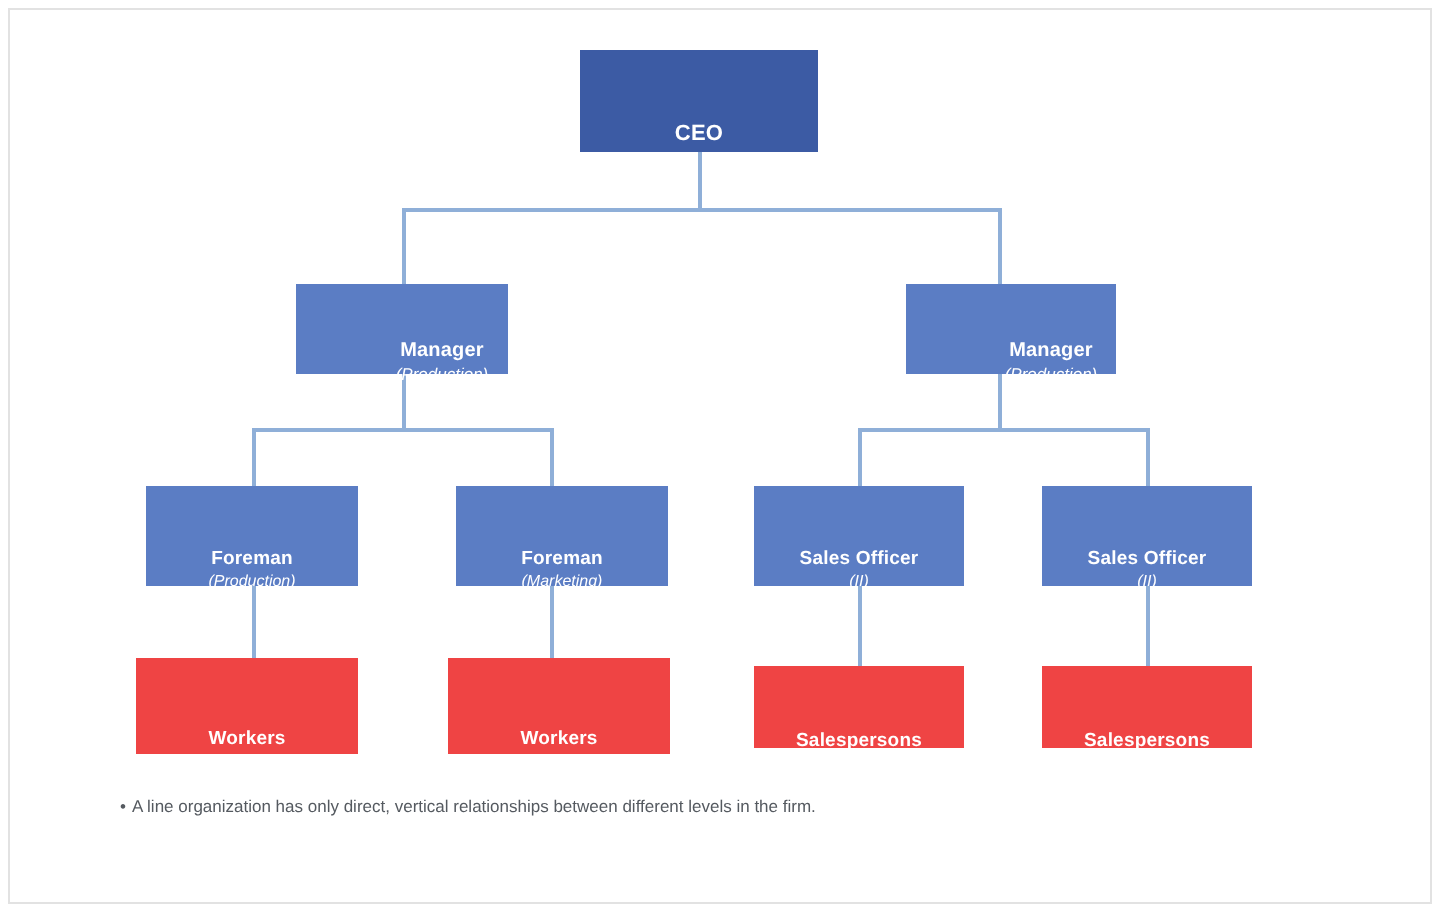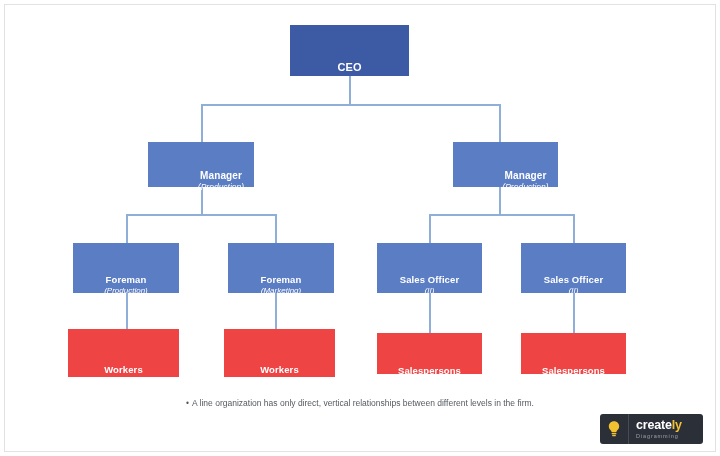--- a/index.html
+++ b/index.html
@@ -69,21 +69,20 @@
   .conn.v { width: 1.5px; }
   .conn.h { height: 1.5px; }
 
   .caption {
     position: absolute;
     left: 60px;
     top: 398px;
     width: 600px;
     font-size: 8.5px;
     color: #555a60;
-    text-align: center;
     line-height: 1.4;
     z-index: 3;
   }
   .caption .bullet {
     display: inline-block;
     margin-right: 3px;
   }
 
   .logo {
     position: absolute;
@@ -204,26 +203,13 @@
   </div>
 
   <div class="node lvl4" style="left:521px; top:333px; width:105px; height:41px;">
     <span class="title">Salespersons</span>
   </div>
 
   <div class="caption">
     <span class="bullet">•</span><span>A line organization has only direct, vertical relationships between different levels in the firm.</span>
   </div>
 
-  <div class="logo">
-    <span class="bulb-wrap">
-      <svg width="14" height="18" viewBox="0 0 14 18" aria-hidden="true">
-        <path d="M7 1.2c-3 0-5.2 2.2-5.2 5 0 1.9 1 3.1 1.9 4.1.5.6.8 1.1.9 1.7h4.8c.1-.6.4-1.1.9-1.7.9-1 1.9-2.2 1.9-4.1 0-2.8-2.2-5-5.2-5z" fill="#f2c231"></path>
-        <rect x="4.6" y="12.8" width="4.8" height="1.5" rx="0.5" fill="#f2c231"></rect>
-        <rect x="5.1" y="14.8" width="3.8" height="1.4" rx="0.6" fill="#f2c231"></rect>
-      </svg>
-    </span>
-    <span class="logo-text">
-      <span class="brand"><span>create</span><span class="accent">ly</span></span>
-      <span class="tagline">Diagramming</span>
-    </span>
-  </div>
 </div>
 
 </body></html>

